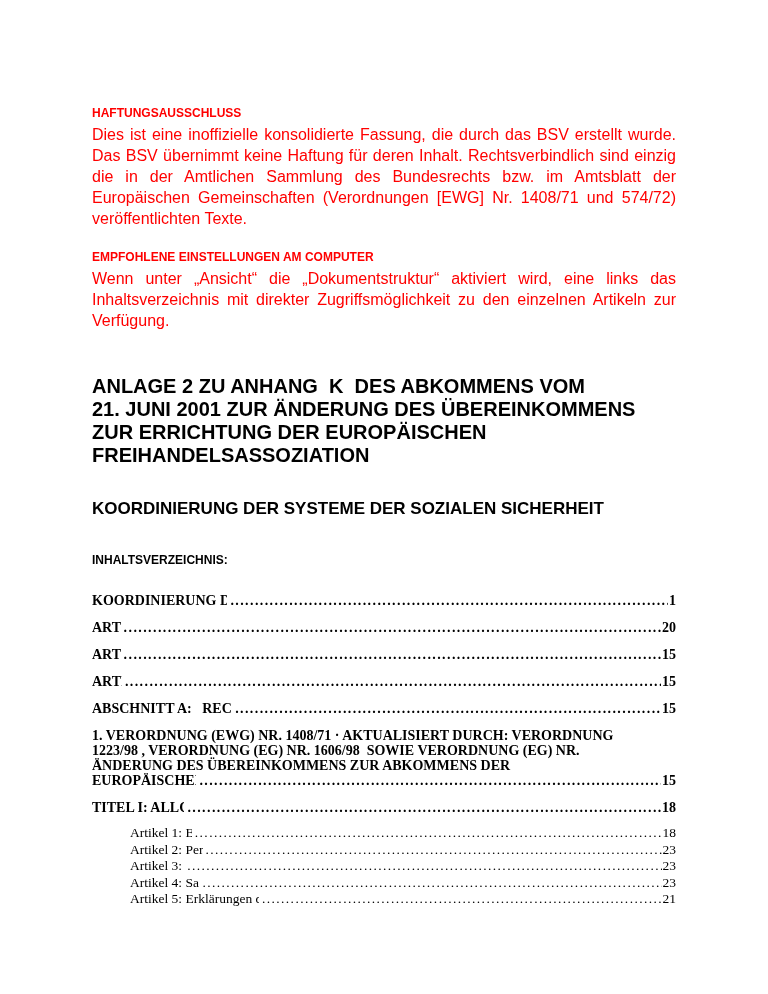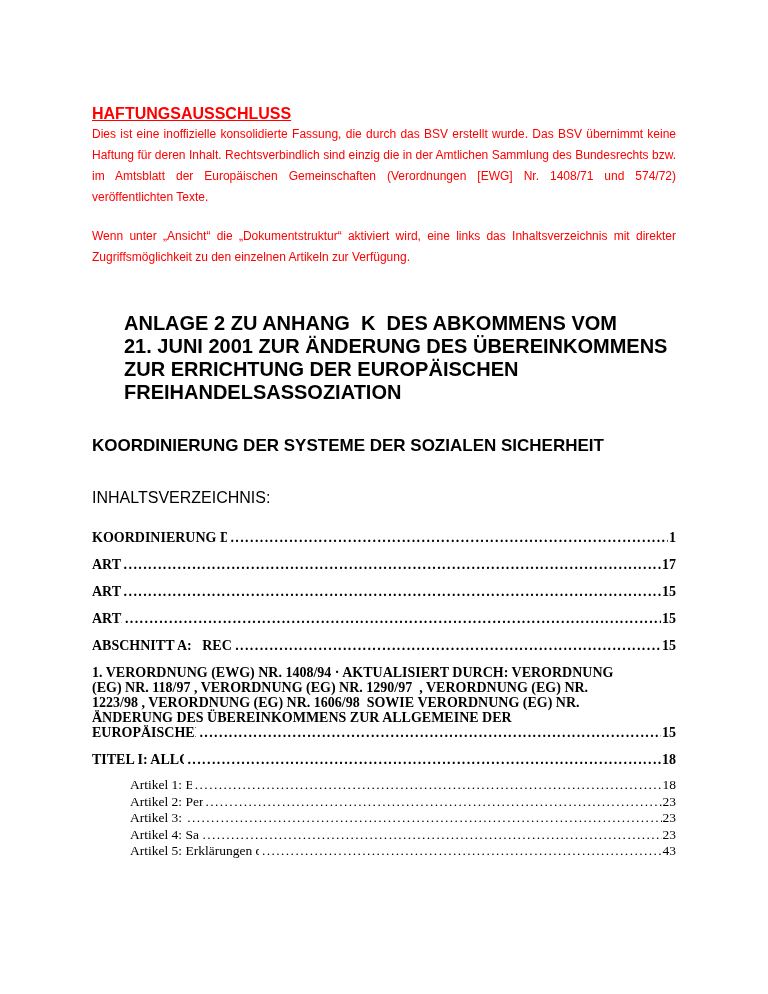--- a/index.html
+++ b/index.html
@@ -15,45 +15,44 @@
     color:var(--text-black);
     font-family:"Liberation Sans",sans-serif;
     overflow:hidden;
   }
   .page{padding:103px 92px 0 92px;}
   p,h1,h2,h3{margin:0;padding:0;}
 
   .red-title{
     color:var(--accent-red);
     font-weight:bold;
-    font-size:16px;line-height:21px;text-decoration:underline;
+    font-size:12px;line-height:21px;
   }
   .red-body{
     color:var(--accent-red);
-    font-size:12px;line-height:21px;
+    font-size:16px;line-height:21px;
     text-align:justify;
   }
   .settings-section{margin-top:18px;}
 
   .main-heading{
     margin-top:44px;
     font-size:20px;line-height:23px;
     font-weight:bold;
     white-space:pre-line;
-    margin-left:32px;
   }
   .section-heading{
     margin-top:31px;
     font-size:17px;line-height:21px;
     font-weight:bold;
   }
   .toc-heading{
     margin-top:31px;
-    font-size:16px;line-height:21px;
-    font-weight:normal;
+    font-size:12px;line-height:21px;
+    font-weight:bold;
   }
 
   .toc{
     margin-top:22px;
     font-family:"Liberation Serif",serif;
   }
   .toc-entry.l1{
     font-weight:bold;
     font-size:14px;line-height:15px;
     margin-top:12px;
@@ -85,20 +84,21 @@
 <body>
 
 <div class="page">
 
   <section class="disclaimer-section">
     <h2 class="red-title">HAFTUNGSAUSSCHLUSS</h2>
     <p class="red-body">Dies ist eine inoffizielle konsolidierte Fassung, die durch das BSV erstellt wurde. Das BSV übernimmt keine Haftung für deren Inhalt. Rechtsverbindlich sind einzig die in der Amtlichen Sammlung des Bundesrechts bzw. im Amtsblatt der Europäischen Gemeinschaften (Verordnungen [EWG] Nr. 1408/71 und 574/72) veröffentlichten Texte.</p>
   </section>
 
   <section class="settings-section">
+    <h2 class="red-title">EMPFOHLENE EINSTELLUNGEN AM COMPUTER</h2>
     <p class="red-body">Wenn unter „Ansicht“ die „Dokumentstruktur“ aktiviert wird, eine links das Inhaltsverzeichnis mit direkter Zugriffsmöglichkeit zu den einzelnen Artikeln zur Verfügung.</p>
   </section>
 
   <h1 class="main-heading">ANLAGE 2 ZU ANHANG &nbsp;K &nbsp;DES ABKOMMENS VOM
 21. JUNI 2001 ZUR ÄNDERUNG DES ÜBEREINKOMMENS
 ZUR ERRICHTUNG DER EUROPÄISCHEN
 FREIHANDELSASSOZIATION</h1>
 
   <h2 class="section-heading">KOORDINIERUNG DER SYSTEME DER SOZIALEN SICHERHEIT</h2>
 
@@ -109,21 +109,21 @@
         <div class="toc-row">
           <span class="toc-entry-label">KOORDINIERUNG DER SYSTEME DER SOZIALEN SICHERHEIT</span>
           <span class="toc-dots"></span>
           <span class="toc-page">1</span>
         </div>
       </div>
       <div class="toc-entry l1">
         <div class="toc-row">
           <span class="toc-entry-label">ARTIKEL 1</span>
           <span class="toc-dots"></span>
-          <span class="toc-page">17</span>
+          <span class="toc-page">20</span>
         </div>
       </div>
       <div class="toc-entry l1">
         <div class="toc-row">
           <span class="toc-entry-label">ARTIKEL 2</span>
           <span class="toc-dots"></span>
           <span class="toc-page">15</span>
         </div>
       </div>
       <div class="toc-entry l1">
@@ -134,24 +134,23 @@
         </div>
       </div>
       <div class="toc-entry l1">
         <div class="toc-row">
           <span class="toc-entry-label">ABSCHNITT A: &nbsp;&nbsp;RECHTSAKTE, AUF DIE BEZUG GENOMMEN WIRD</span>
           <span class="toc-dots"></span>
           <span class="toc-page">15</span>
         </div>
       </div>
       <div class="toc-entry l1">
-        <div class="toc-line">1. VERORDNUNG (EWG) NR. 1408/94 · AKTUALISIERT DURCH: VERORDNUNG</div>
-        <div class="toc-line">(EG) NR. 118/97 , VERORDNUNG (EG) NR. 1290/97 &nbsp;, VERORDNUNG (EG) NR.</div>
+        <div class="toc-line">1. VERORDNUNG (EWG) NR. 1408/71 · AKTUALISIERT DURCH: VERORDNUNG</div>
         <div class="toc-line">1223/98 , VERORDNUNG (EG) NR. 1606/98 &nbsp;SOWIE VERORDNUNG (EG) NR.</div>
-        <div class="toc-line">ÄNDERUNG DES ÜBEREINKOMMENS ZUR ALLGEMEINE DER</div>
+        <div class="toc-line">ÄNDERUNG DES ÜBEREINKOMMENS ZUR ABKOMMENS DER</div>
         <div class="toc-row">
           <span class="toc-entry-label">EUROPÄISCHEN FREIHANDELSASSOZIATION</span>
           <span class="toc-dots"></span>
           <span class="toc-page">15</span>
         </div>
       </div>
       <div class="toc-entry l1">
         <div class="toc-row">
           <span class="toc-entry-label">TITEL I: ALLGEMEINE VORSCHRIFTEN</span>
           <span class="toc-dots"></span>
@@ -183,18 +182,18 @@
         <div class="toc-row">
           <span class="toc-entry-label">Artikel 4: Sachlicher Geltungsbereich</span>
           <span class="toc-dots"></span>
           <span class="toc-page">23</span>
         </div>
       </div>
       <div class="toc-entry l2">
         <div class="toc-row">
           <span class="toc-entry-label">Artikel 5: Erklärungen der Mitgliedstaaten zum Geltungsbereich der Verordnung</span>
           <span class="toc-dots"></span>
-          <span class="toc-page">43</span>
+          <span class="toc-page">21</span>
         </div>
       </div>
     </nav>
 
 </div>
 
 </body></html>

